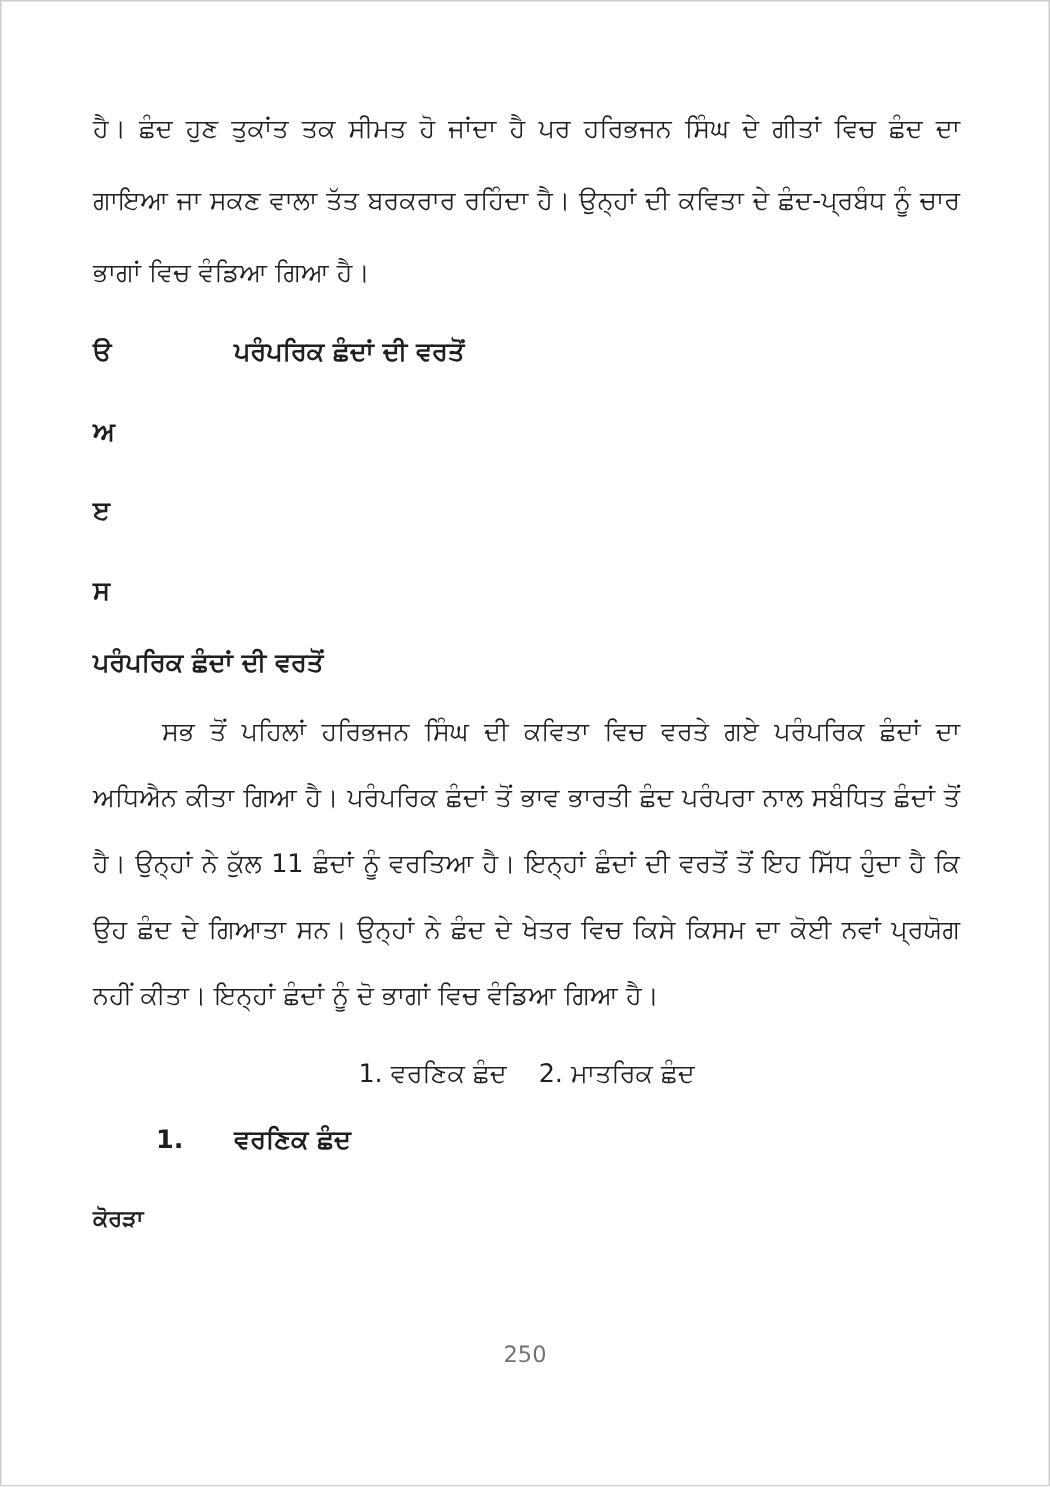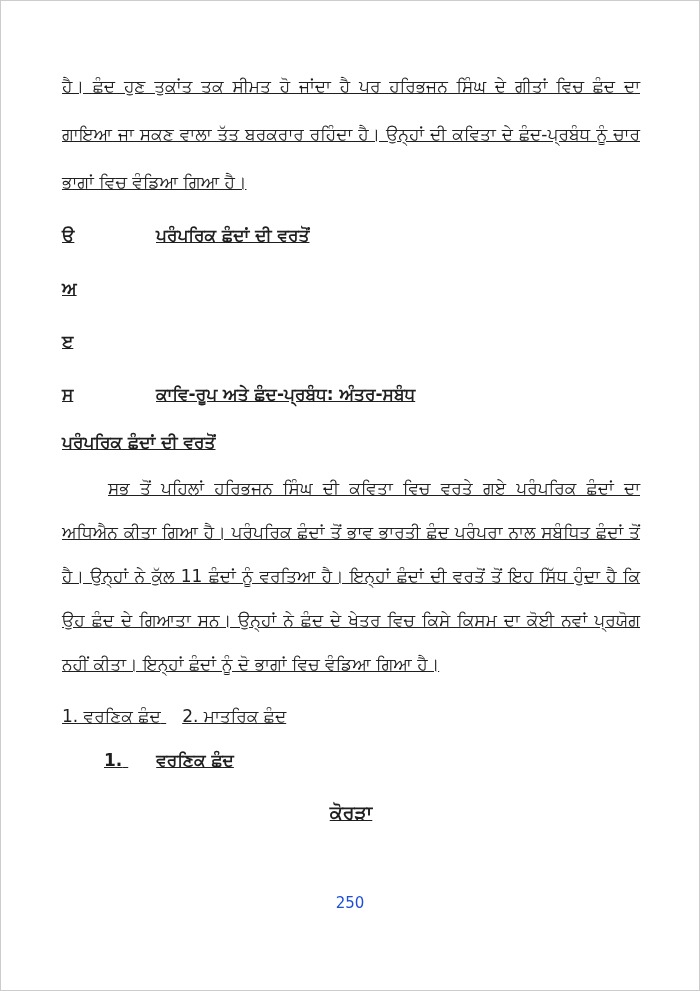--- a/index.html
+++ b/index.html
@@ -12,21 +12,20 @@
     width: 700px;
     height: 991px;
     box-sizing: border-box;
     background: #ffffff;
     box-shadow: inset 0 0 0 1px #cccccc;
     padding: 62px 60px 0 62px;
     font-family: "DejaVu Sans", "Liberation Sans", sans-serif;
     color: #1f1f1f;
     font-size: 17px;
     overflow: hidden;
-    text-decoration: underline;
   }
   .para {
     margin: 0;
     text-align: justify;
     line-height: 48px;
   }
   .para.tight {
     line-height: 44px;
   }
   .para.indented {
@@ -48,50 +47,50 @@
   }
   .section-heading {
     margin: 0;
     font-size: 17px;
     font-weight: bold;
     line-height: 48px;
   }
   .typeline {
     margin: 8px 0 0 0;
     line-height: 44px;
+    text-align: center;
   }
   .typeline .type-item + .type-item {
     margin-left: 16px;
   }
   .sub-heading {
     margin: 0;
     padding-left: 42px;
     font-size: 17px;
     font-weight: bold;
     line-height: 44px;
   }
   .sub-heading .sub-label {
     margin-left: 28px;
   }
   .chhand-name {
     margin: 8px 0 0 0;
-    font-size: 19px;
+    font-size: 15px;
     font-weight: bold;
     line-height: 44px;
-    text-align: center;
   }
   .page-number {
     position: absolute;
     left: 0;
     right: 0;
     bottom: 80px;
     text-align: center;
     font-size: 15px;
     line-height: 16px;
-    color: #1d4ed8;
+    color: #737373;
   }
 </style>
 </head>
 <body>
 
 <div class="page">
 
   <p class="para">ਹੈ। ਛੰਦ ਹੁਣ ਤੁਕਾਂਤ ਤਕ ਸੀਮਤ ਹੋ ਜਾਂਦਾ ਹੈ ਪਰ ਹਰਿਭਜਨ ਸਿੰਘ ਦੇ ਗੀਤਾਂ ਵਿਚ ਛੰਦ ਦਾ ਗਾਇਆ ਜਾ ਸਕਣ ਵਾਲਾ ਤੱਤ ਬਰਕਰਾਰ ਰਹਿੰਦਾ ਹੈ। ਉਨ੍ਹਾਂ ਦੀ ਕਵਿਤਾ ਦੇ ਛੰਦ-ਪ੍ਰਬੰਧ ਨੂੰ ਚਾਰ ਭਾਗਾਂ ਵਿਚ ਵੰਡਿਆ ਗਿਆ ਹੈ।</p>
 
   <div class="outline">
@@ -100,21 +99,20 @@
       <span class="outline-label">ਪਰੰਪਰਿਕ ਛੰਦਾਂ ਦੀ ਵਰਤੋਂ</span>
     </div>
     <div class="outline-item">
       <span class="outline-marker">ਅ</span>
     </div>
     <div class="outline-item">
       <span class="outline-marker">ੲ</span>
     </div>
     <div class="outline-item">
       <span class="outline-marker">ਸ</span>
-      <span class="outline-label">ਕਾਵਿ-ਰੂਪ ਅਤੇ ਛੰਦ-ਪ੍ਰਬੰਧ: ਅੰਤਰ-ਸਬੰਧ</span>
     </div>
   </div>
 
   <h2 class="section-heading">ਪਰੰਪਰਿਕ ਛੰਦਾਂ ਦੀ ਵਰਤੋਂ</h2>
 
   <p class="para tight indented">ਸਭ ਤੋਂ ਪਹਿਲਾਂ ਹਰਿਭਜਨ ਸਿੰਘ ਦੀ ਕਵਿਤਾ ਵਿਚ ਵਰਤੇ ਗਏ ਪਰੰਪਰਿਕ ਛੰਦਾਂ ਦਾ ਅਧਿਐਨ ਕੀਤਾ ਗਿਆ ਹੈ। ਪਰੰਪਰਿਕ ਛੰਦਾਂ ਤੋਂ ਭਾਵ ਭਾਰਤੀ ਛੰਦ ਪਰੰਪਰਾ ਨਾਲ ਸਬੰਧਿਤ ਛੰਦਾਂ ਤੋਂ ਹੈ। ਉਨ੍ਹਾਂ ਨੇ ਕੁੱਲ 11 ਛੰਦਾਂ ਨੂੰ ਵਰਤਿਆ ਹੈ। ਇਨ੍ਹਾਂ ਛੰਦਾਂ ਦੀ ਵਰਤੋਂ ਤੋਂ ਇਹ ਸਿੱਧ ਹੁੰਦਾ ਹੈ ਕਿ ਉਹ ਛੰਦ ਦੇ ਗਿਆਤਾ ਸਨ। ਉਨ੍ਹਾਂ ਨੇ ਛੰਦ ਦੇ ਖੇਤਰ ਵਿਚ ਕਿਸੇ ਕਿਸਮ ਦਾ ਕੋਈ ਨਵਾਂ ਪ੍ਰਯੋਗ ਨਹੀਂ ਕੀਤਾ। ਇਨ੍ਹਾਂ ਛੰਦਾਂ ਨੂੰ ਦੋ ਭਾਗਾਂ ਵਿਚ ਵੰਡਿਆ ਗਿਆ ਹੈ।</p>
 
   <p class="typeline">
     <span class="type-item">1. ਵਰਣਿਕ ਛੰਦ</span>
     <span class="type-item">2. ਮਾਤਰਿਕ ਛੰਦ</span>

